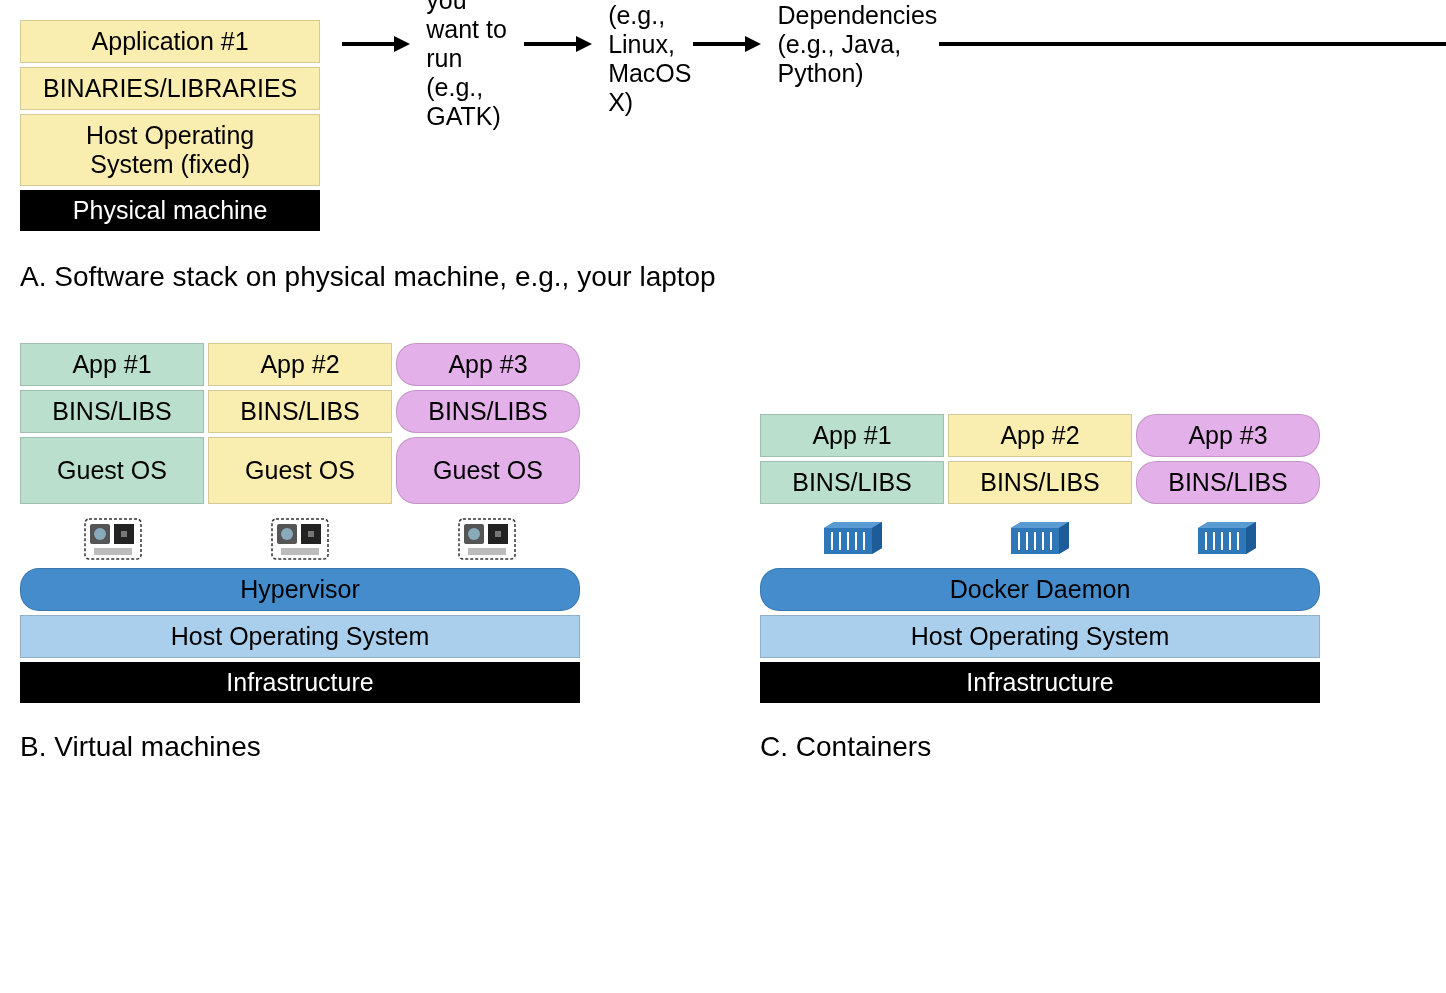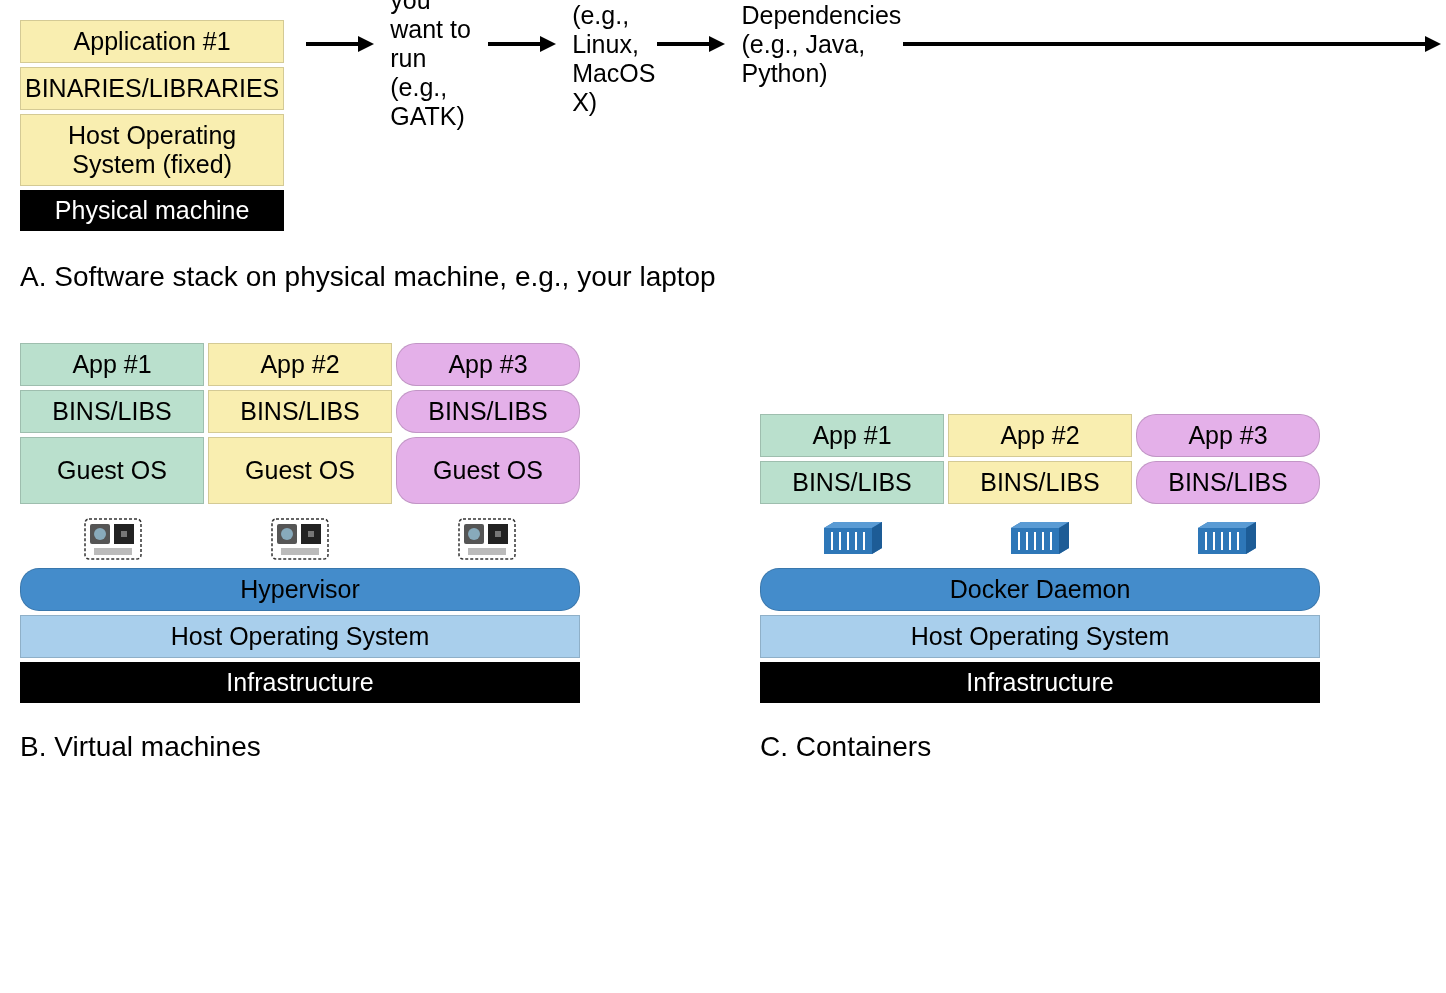--- a/index.html
+++ b/index.html
@@ -16,21 +16,21 @@
   margin-bottom: 30px;
 }
 .stack-a {
   display: flex;
   flex-direction: column;
   gap: 4px;
   width: 400px;
 }
 .layer {
   text-align: center;
-  padding: 6px 4px;
+  padding: 6px 22px;
   font-size: 25px;
   border: 1px solid rgba(0,0,0,0.15);
 }
 .layer-yellow { background: #f9eeb0; color: #000; }
 .layer-black { background: #000; color: #fff; border: none; }
 .layer-bluedark { background: #448ccb; color: #000; border-radius: 19px; }
 .layer-bluelight { background: #a9cfec; color: #000; }
 .layer-green { background: #bae0cd; color: #000; }
 .layer-pink { background: #e4b0e9; color: #000; border-radius: 20px; }
 .arrows-explan {

